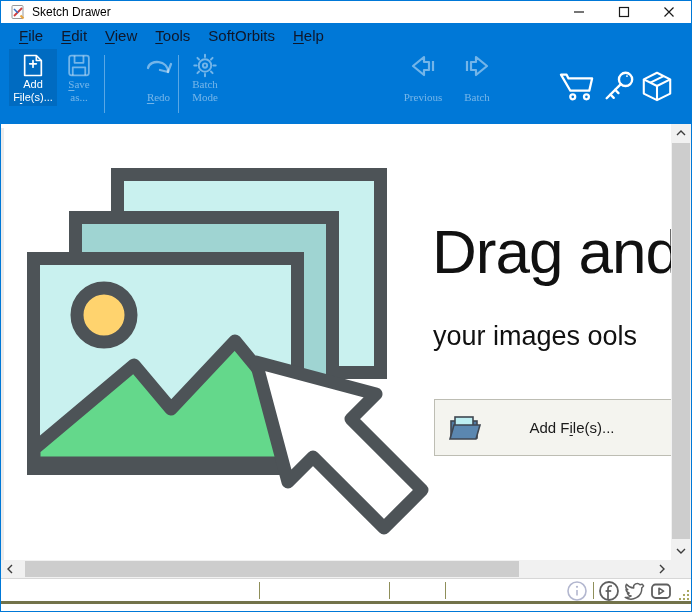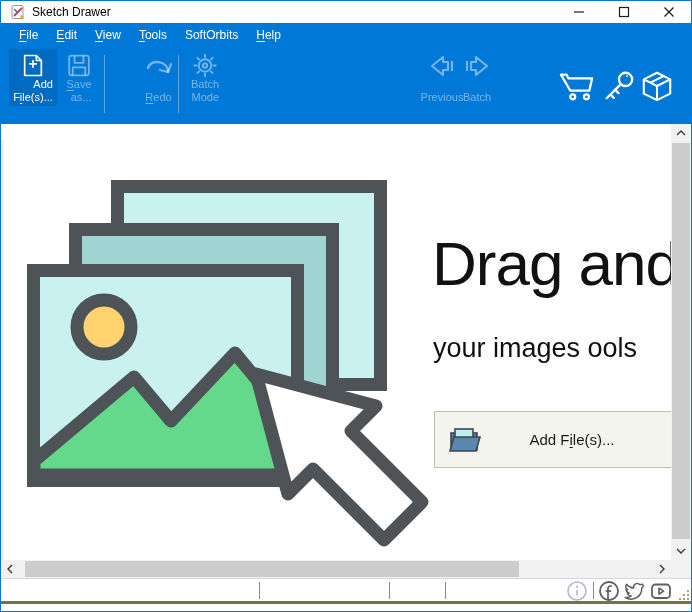--- a/index.html
+++ b/index.html
@@ -5,34 +5,34 @@
   html,body{margin:0;padding:0;background:#d0d0d0;font-family:"Liberation Sans",sans-serif;}
   .window{position:relative;width:692px;height:612px;background:#fff;border:1px solid #0078d7;box-sizing:border-box;overflow:hidden;}
   
   .titlebar{height:22px;display:flex;align-items:center;background:#fff;}
   .app-icon{margin:0 6px 0 9px;display:flex;}
   .title-text{font-size:12px;color:#000;}
   .win-controls{margin-left:auto;display:flex;height:100%;}
   .win-btn{width:45px;height:100%;display:flex;align-items:center;justify-content:center;}
   
   .menubar{height:24px;background:#0078d7;display:flex;align-items:center;padding-left:9px;}
-  .menu-item{color:#ffffff;font-size:12px;padding:4px 9px;cursor:default;white-space:nowrap;}
+  .menu-item{color:#0f172a;font-size:15px;padding:4px 9px;cursor:default;white-space:nowrap;}
   .u{text-decoration:underline;text-underline-offset:2px;}
   
   .toolbar{position:relative;height:77px;background:#0078d7;}
-  .tbtn{position:absolute;top:2px;height:57px;display:flex;flex-direction:column;align-items:center;color:#fff;font-size:11px;text-align:right;line-height:13px;}
+  .tbtn{position:absolute;top:2px;height:57px;display:flex;flex-direction:column;align-items:center;color:#fff;font-size:11px;text-align:center;line-height:13px;}
   .tbtn .ticon{margin-top:4px;}
   .tbtn .tlabel{margin-top:auto;margin-bottom:2px;white-space:nowrap;}
-  .tbtn.dis{color:rgba(255,255,255,0.45);}
+  .tbtn.dis{color:rgba(255,255,255,0.45);font-family:Liberation Serif, serif;}
   .tbtn.hot{background:rgba(0,0,0,0.10);}
   .tsep{position:absolute;top:8px;width:1px;height:58px;background:rgba(255,255,255,0.35);}
   .ticonly{position:absolute;top:0;height:77px;display:flex;align-items:center;justify-content:center;color:#fff;}
   
   .content{position:relative;height:480px;background:#fff;}
-  .main{position:absolute;left:0;top:16px;width:672px;height:436px;background:#fff;overflow:hidden;border-left:3px solid #ececec;box-sizing:border-box;}
+  .main{position:absolute;left:0;top:4px;width:672px;height:436px;background:#fff;overflow:hidden;border-left:3px solid #ececec;box-sizing:border-box;}
   .hero-heading{position:absolute;left:428px;top:88px;font-size:62px;font-weight:300;color:#111;letter-spacing:-1px;white-space:nowrap;}
   .hero-sub{position:absolute;left:429px;top:193px;font-size:27px;font-weight:300;color:#111;white-space:nowrap;}
   .add-files-big{position:absolute;left:430px;top:271px;width:276px;height:57px;background:#f4f4ef;border:1px solid #bdbdb3;box-sizing:border-box;display:flex;align-items:center;cursor:pointer;}
   .add-files-big .flabel{position:absolute;left:0;right:0;text-align:center;font-size:15px;color:#1a1a1a;}
   .add-files-big .ficon{margin-left:13px;display:flex;}
   
   .vscroll{position:absolute;right:0;top:0;width:20px;height:436px;background:#f1f1f1;}
   .vthumb{position:absolute;left:1px;right:1px;top:19px;height:396px;background:#cdcdcd;}
   .varrow{position:absolute;left:0;width:20px;height:18px;display:flex;align-items:center;justify-content:center;background:#f1f1f1;}
   .hscroll{position:absolute;left:0;top:436px;width:672px;height:18px;background:#f1f1f1;}
@@ -129,21 +129,21 @@
 
     <div class="tbtn dis" style="left:182px;width:44px;">
       <svg class="ticon" width="28" height="28" viewBox="0 0 28 28" fill="none" stroke="rgba(255,255,255,0.45)" stroke-width="2.2" stroke-linecap="round">
         <circle cx="14" cy="14" r="7"></circle>
         <circle cx="14" cy="14" r="2.4"></circle>
         <path d="M23.5 14 H26 M20.7 20.7 L22.5 22.5 M14 23.5 V26 M7.3 20.7 L5.5 22.5 M4.5 14 H2 M7.3 7.3 L5.5 5.5 M14 4.5 V2 M20.7 7.3 L22.5 5.5"></path>
       </svg>
       <div class="tlabel"><span>Batch</span><br><span>Mode</span></div>
     </div>
 
-    <div class="tbtn dis" style="left:415px;width:52px;">
+    <div class="tbtn dis" style="left:396px;width:52px;">
       <svg class="ticon" width="30" height="27" viewBox="0 0 30 27" fill="none" stroke="rgba(255,255,255,0.45)" stroke-width="2.2" stroke-linejoin="round">
         <path d="M16 4 L5 13 L16 22 V17 H21 V9 H16 Z"></path>
         <path d="M25 8 V18"></path>
       </svg>
       <div class="tlabel"><span>Previous</span></div>
     </div>
 
     <div class="tbtn dis" style="left:457px;width:38px;">
       <svg class="ticon" width="30" height="27" viewBox="0 0 30 27" fill="none" stroke="rgba(255,255,255,0.45)" stroke-width="2.2" stroke-linejoin="round">
         <path d="M14 4 L25 13 L14 22 V17 H9 V9 H14 Z"></path>

